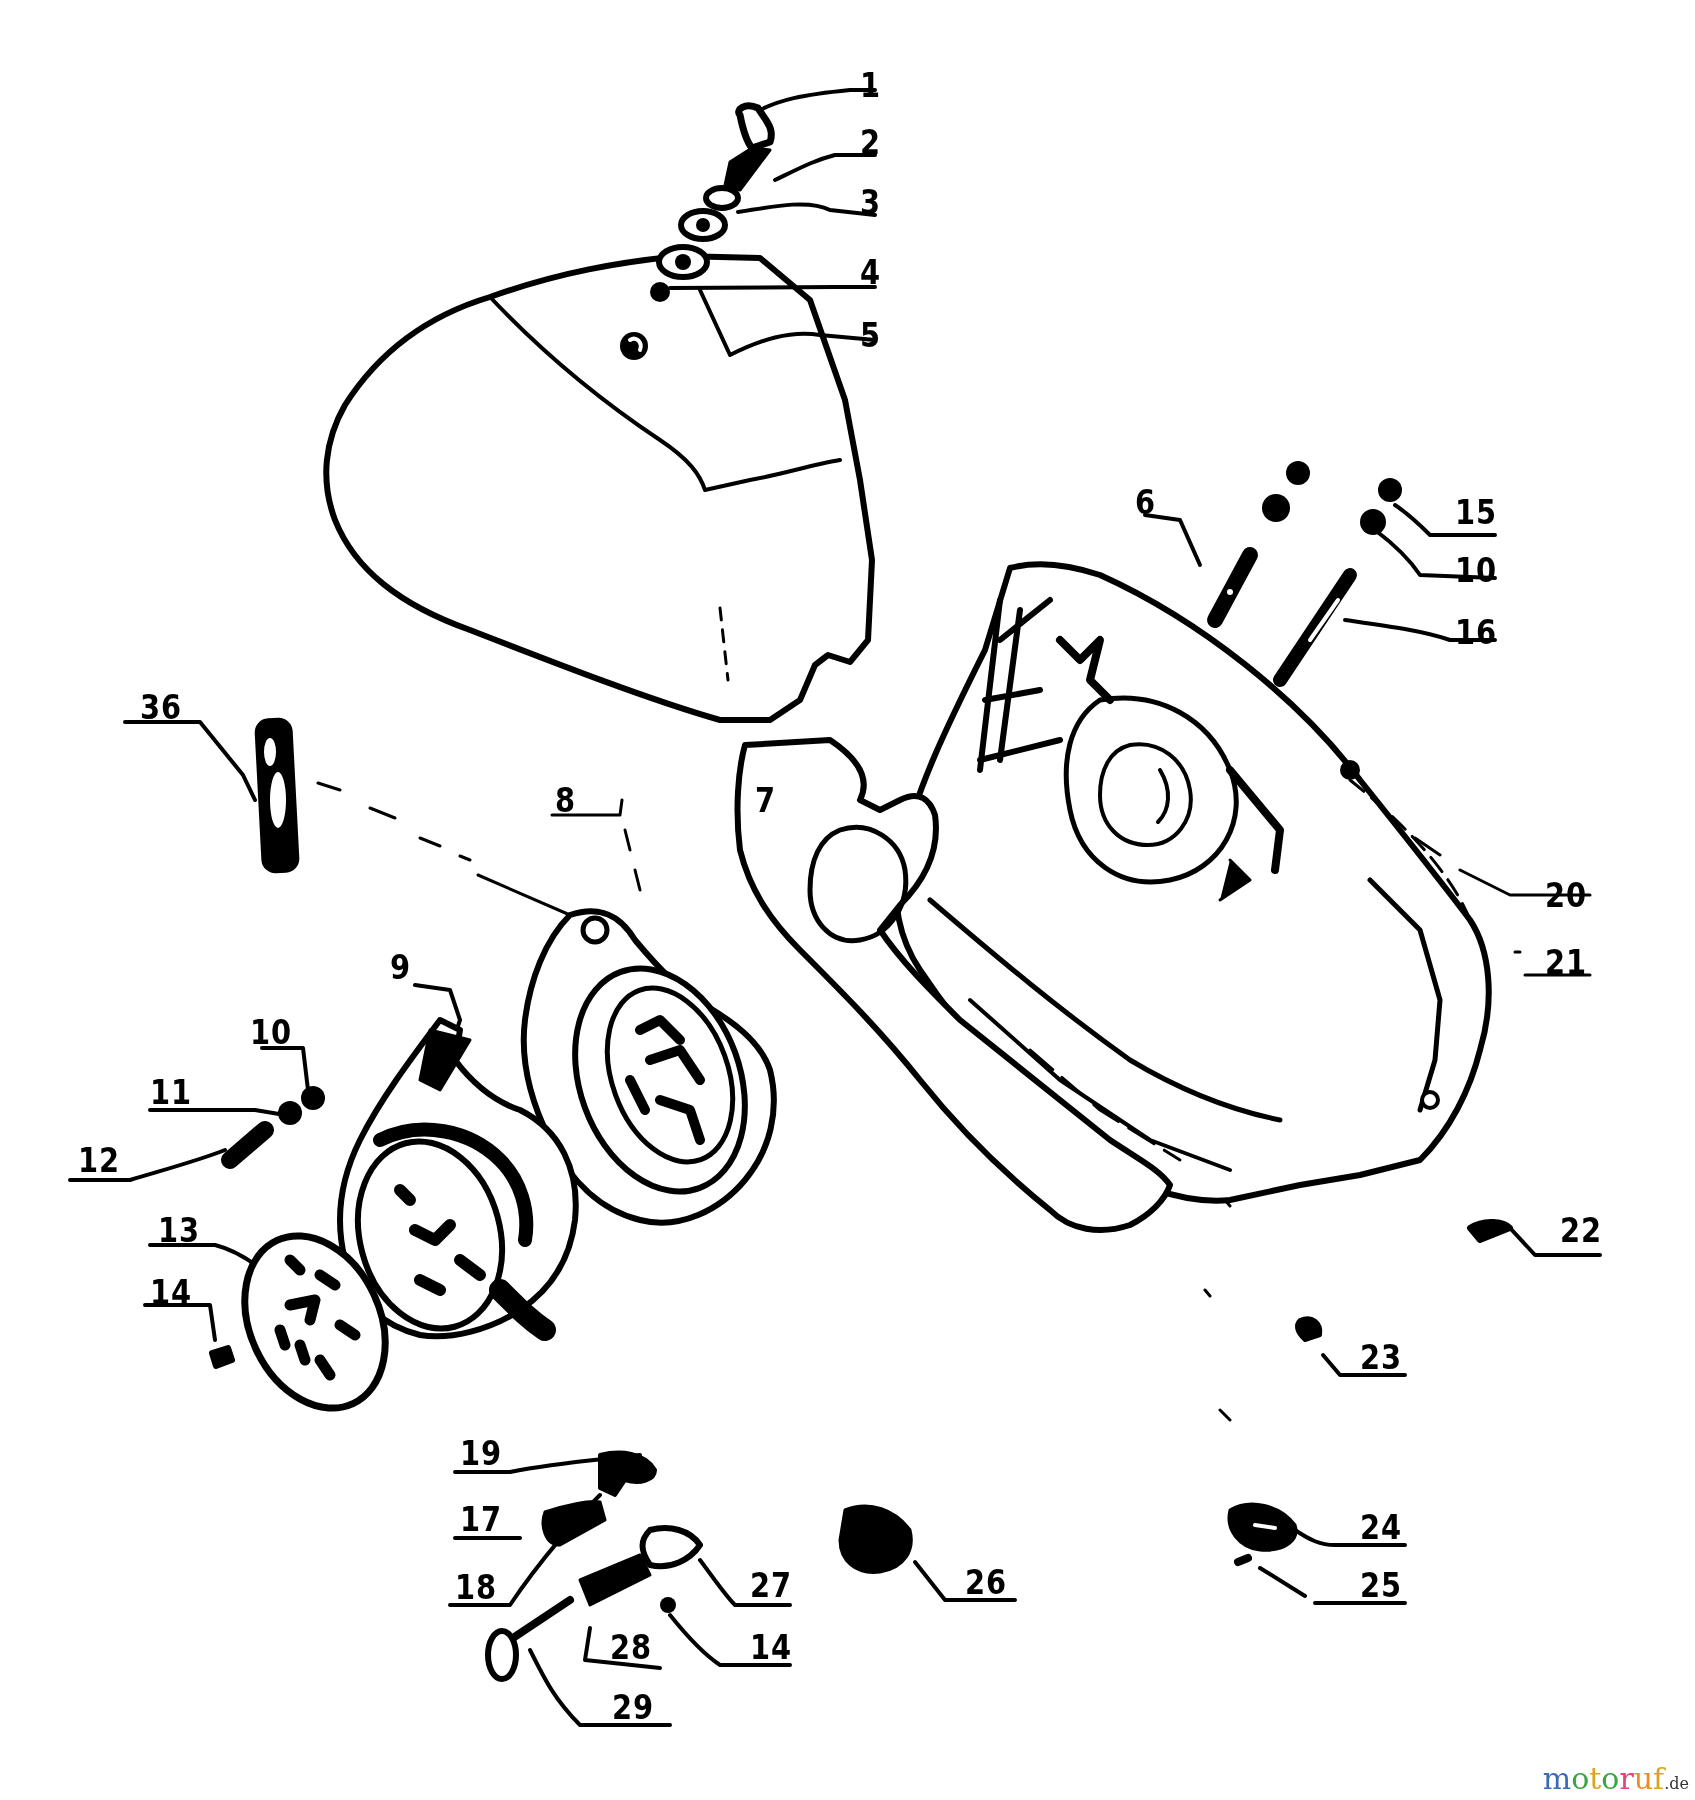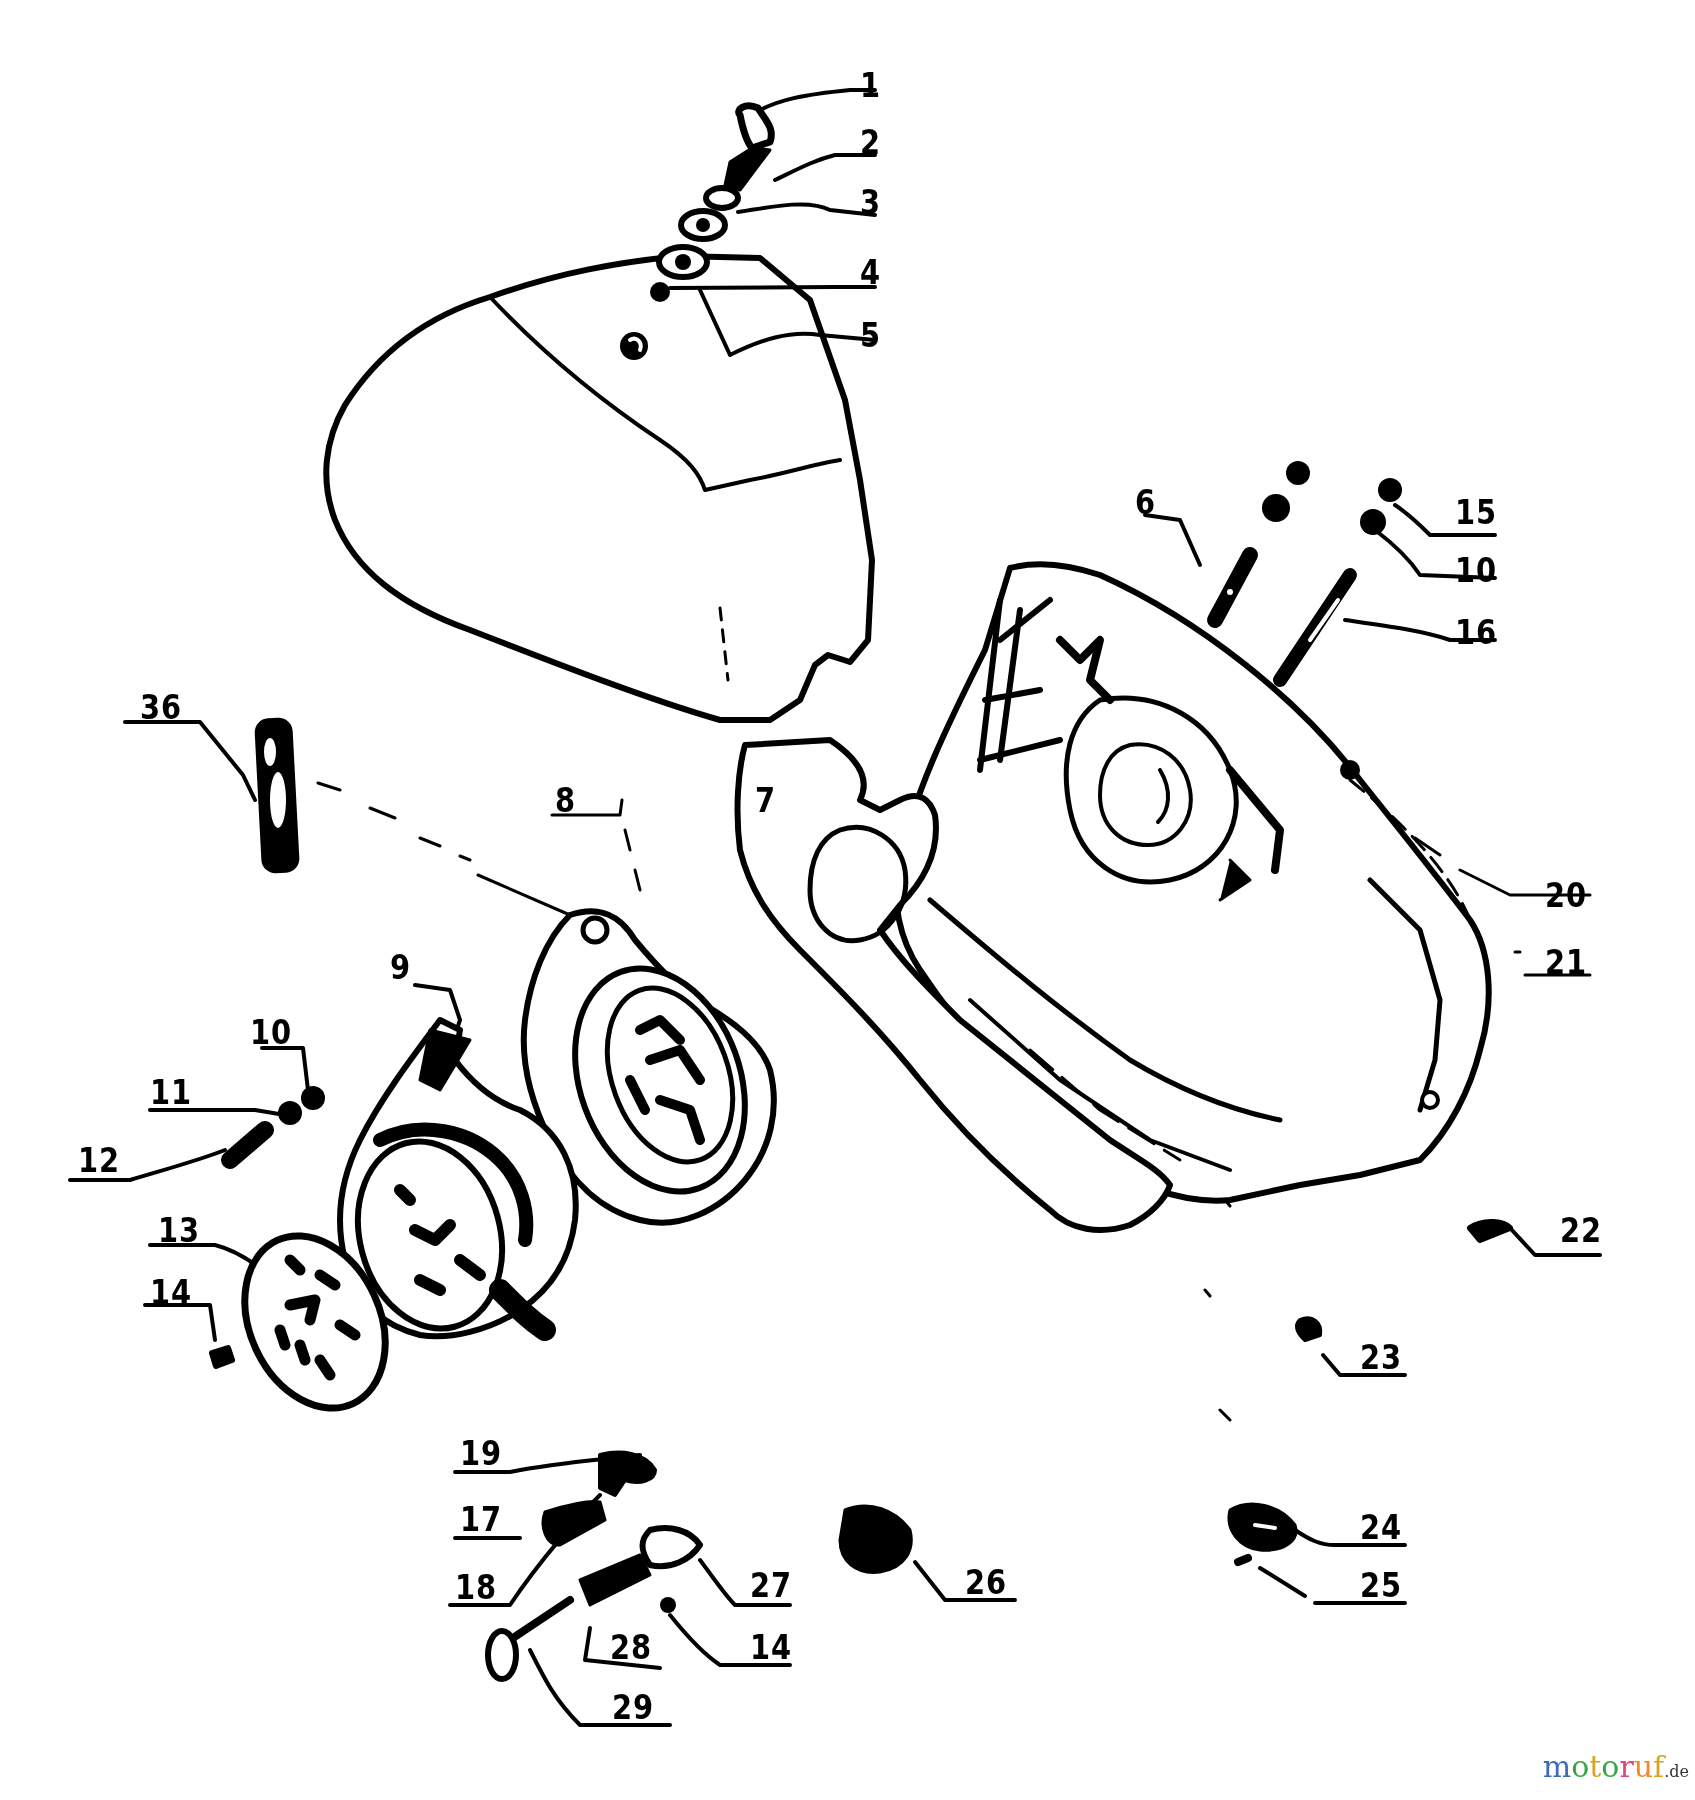--- a/index.html
+++ b/index.html
@@ -1,19 +1,19 @@
 <!DOCTYPE html>
 <html><head>
 <meta charset="utf-8">
 <style>
   html, body { margin: 0; padding: 0; background: #ffffff; }
   body { width: 1695px; height: 1800px; position: relative; overflow: hidden; font-family: "Liberation Serif", serif; }
   #diagram { position: absolute; left: 0; top: 0; width: 1695px; height: 1800px; }
   .callout { position: absolute; font-family: "DejaVu Sans", sans-serif; font-weight: bold; font-size: 34px; line-height: 34px; color: #000; letter-spacing: 1px; transform: scaleX(0.85); transform-origin: left top; }
-  .watermark { position: absolute; right: 6px; bottom: 16px; font-family: "DejaVu Serif", serif; font-size: 30px; }
+  .watermark { position: absolute; right: 6px; bottom: 4px; font-family: "DejaVu Serif", serif; font-size: 30px; }
   .watermark .m { color: #3a6db5; } .watermark .o1 { color: #3aa544; } .watermark .t { color: #d9a521; }
   .watermark .o2 { color: #3aa544; } .watermark .r { color: #e0457b; } .watermark .u { color: #f08a24; }
   .watermark .f { color: #d9a521; } .watermark .de { color: #333; font-size: 16px; }
 </style>
 </head>
 <body>
 
 <svg id="diagram" viewBox="0 0 1695 1800" xmlns="http://www.w3.org/2000/svg" fill="none" stroke="#000" stroke-linecap="round" stroke-linejoin="round">
 
   <g>

